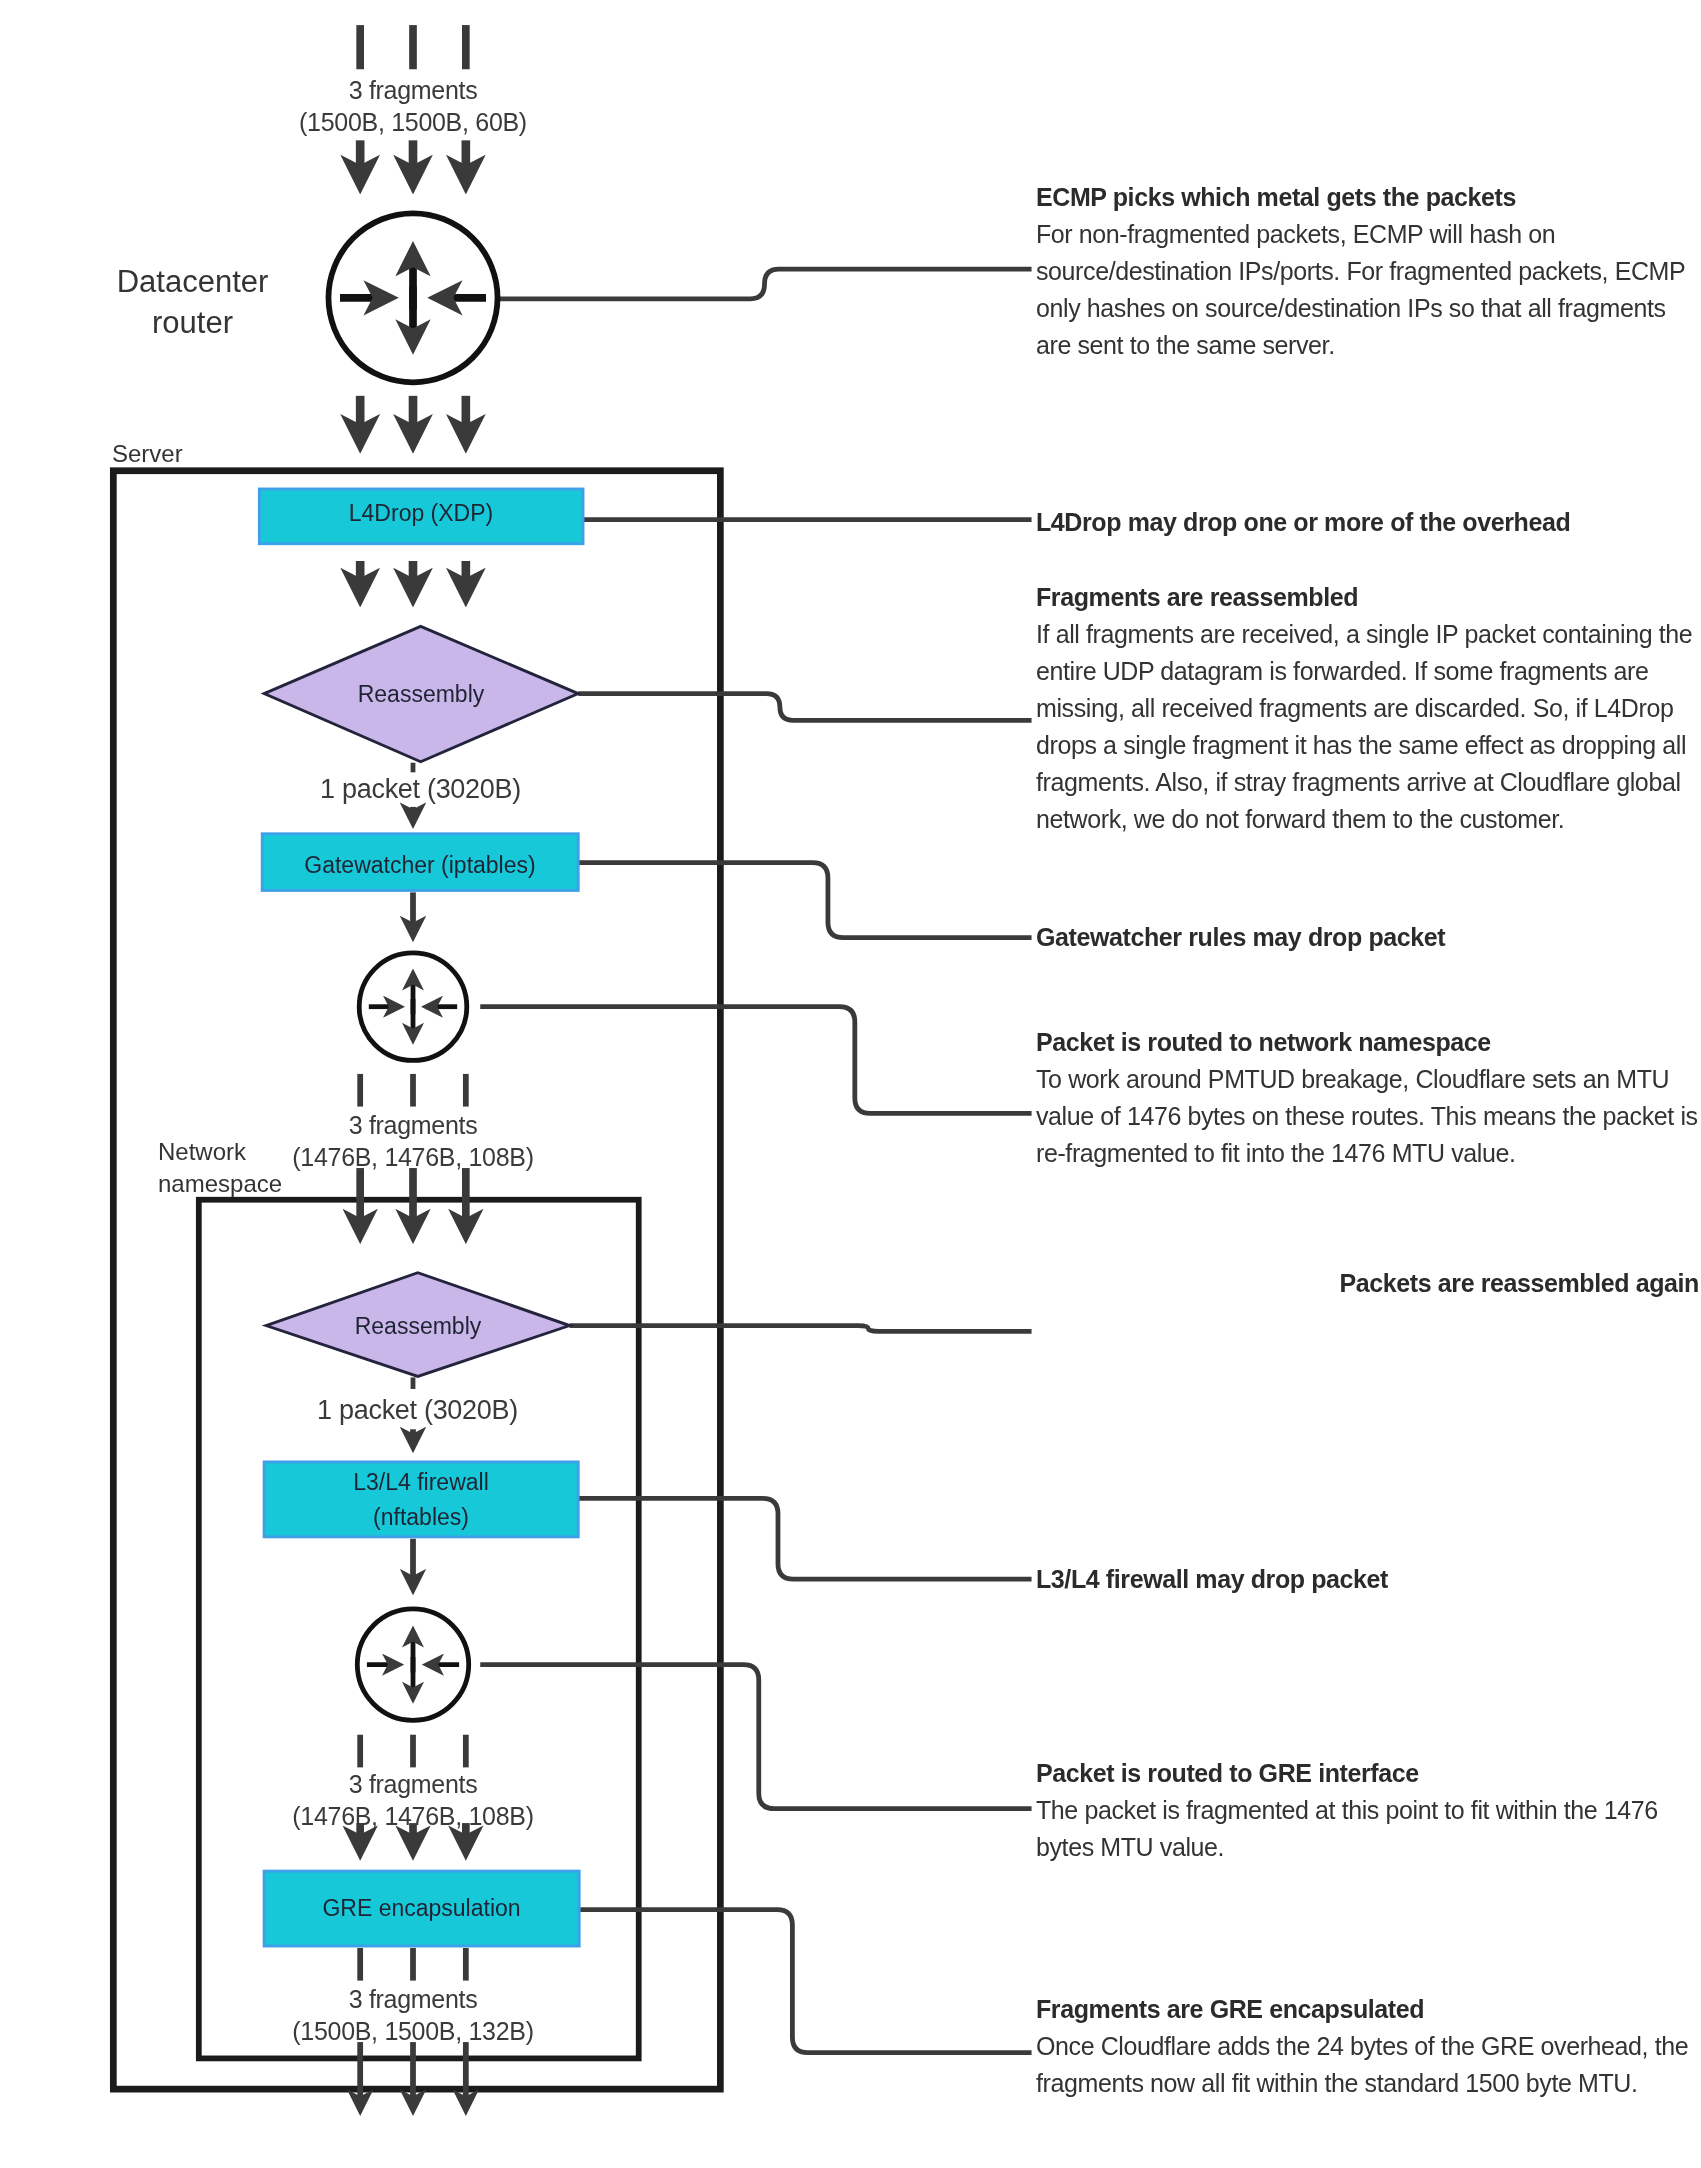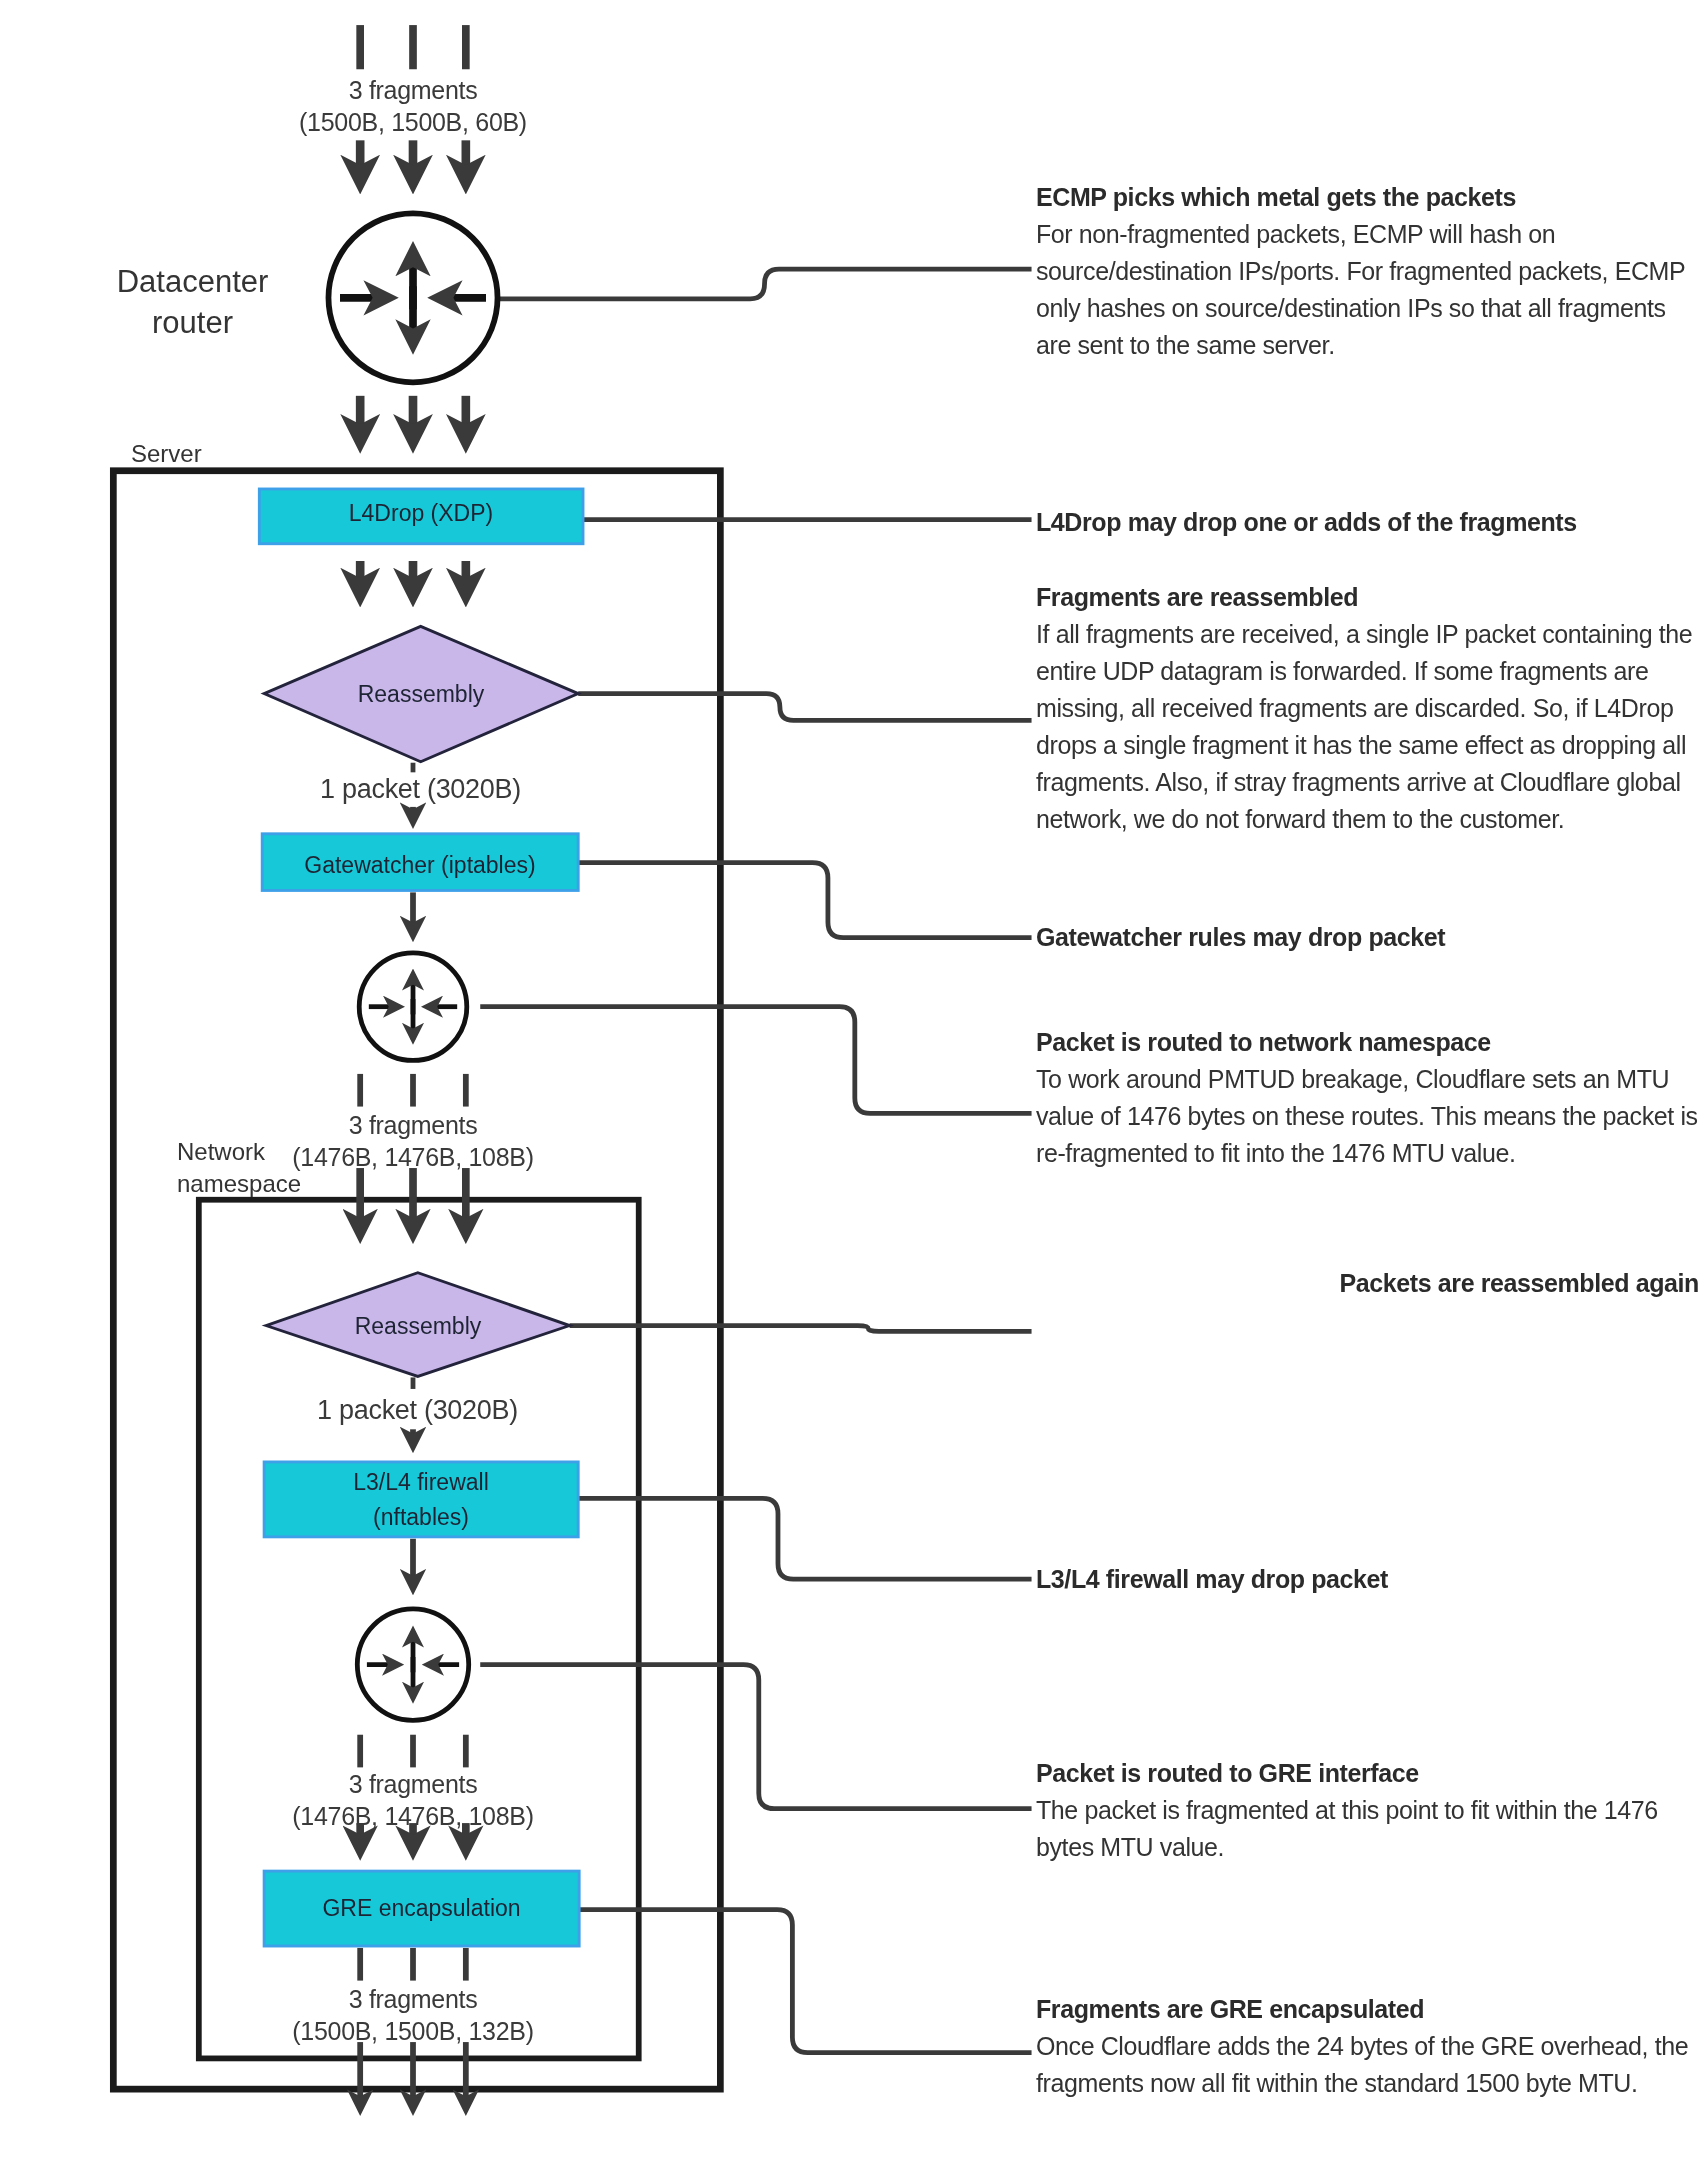--- a/index.html
+++ b/index.html
@@ -28,21 +28,20 @@
     width:269px;
     text-align:center;
     font-size:31px;
     line-height:41px;
     color:#343434;
   }
   .box-title{
     position:absolute;
     font-size:24px;
     color:#343434;
-    margin-left:19px;
   }
   .node-label{
     position:absolute;
     display:flex;
     flex-direction:column;
     align-items:center;
     justify-content:center;
     font-size:23px;
     line-height:33px;
     color:#1e2433;
@@ -244,21 +243,21 @@
     <div>3 fragments</div>
     <div>(1500B, 1500B, 132B)</div>
   </div>
 
   <div class="note" style="top:179px;">
     <div class="note-h">ECMP picks which metal gets the packets</div>
     <div class="note-b">For non-fragmented packets, ECMP will hash on source/destination IPs/ports. For fragmented packets, ECMP only hashes on source/destination IPs so that all fragments are sent to the same server.</div>
   </div>
 
   <div class="note" style="top:504px;">
-    <div class="note-h">L4Drop may drop one or adds of the fragments</div>
+    <div class="note-h">L4Drop may drop one or more of the overhead</div>
   </div>
 
   <div class="note" style="top:579px;">
     <div class="note-h">Fragments are reassembled</div>
     <div class="note-b">If all fragments are received, a single IP packet containing the entire UDP datagram is forwarded. If some fragments are missing, all received fragments are discarded. So, if L4Drop drops a single fragment it has the same effect as dropping all fragments. Also, if stray fragments arrive at Cloudflare global network, we do not forward them to the customer.</div>
   </div>
 
   <div class="note" style="top:919px;">
     <div class="note-h">Gatewatcher rules may drop packet</div>
   </div>

